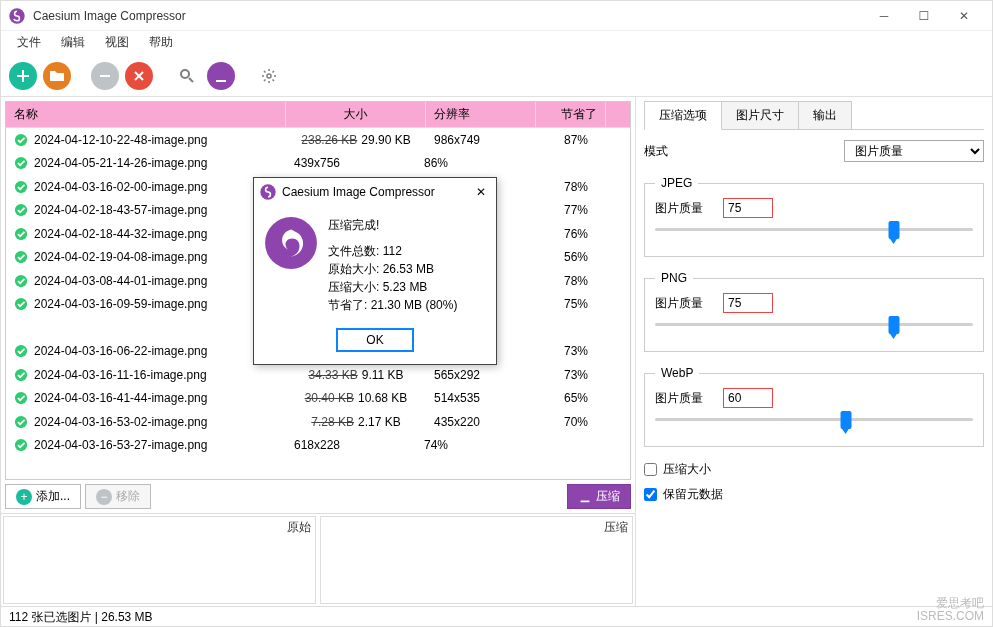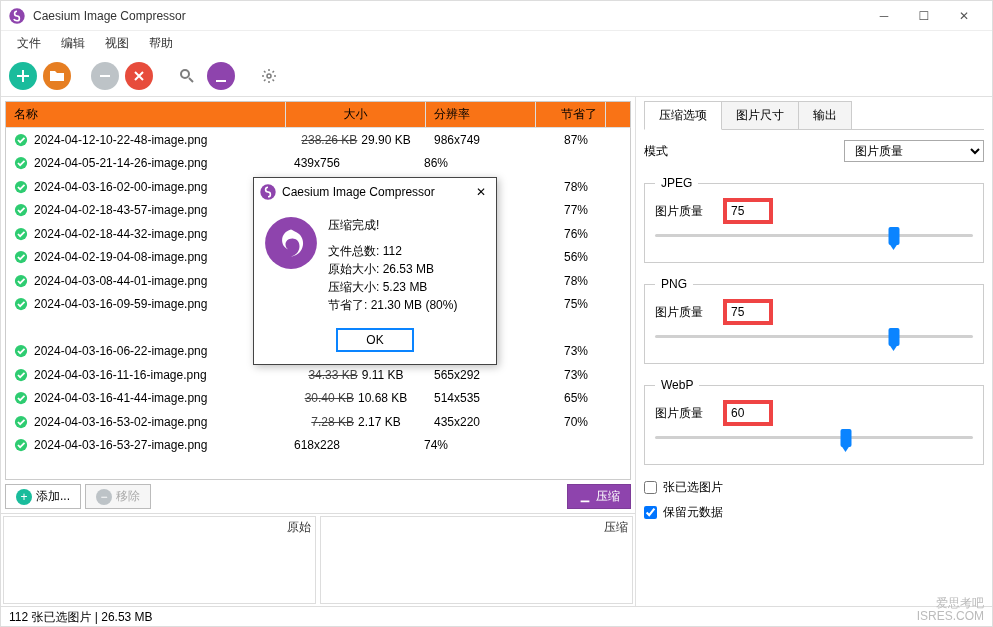--- a/index.html
+++ b/index.html
@@ -3,40 +3,40 @@
 <meta charset="utf-8">
 <style>
 * { box-sizing: border-box; margin: 0; padding: 0; font-family: "Microsoft YaHei", "Segoe UI", sans-serif; font-size: 12px; }
 body { background: #fff; width: 993px; height: 627px; overflow: hidden; position: relative; border: 1px solid #ddd; }
 
 .titlebar { height: 30px; display: flex; align-items: center; padding: 0 8px; border-bottom: 1px solid #eee; }
 .titlebar .app-icon { width: 16px; height: 16px; margin-right: 8px; }
 .titlebar .title { flex: 1; color: #333; font-size: 12px; }
 .titlebar .win-btn { width: 40px; height: 28px; display: flex; align-items: center; justify-content: center; color: #555; }
 
-.menubar { height: 24px; display: flex; align-items: center; padding: 0 6px; gap: 0; }
+.menubar { height: 24px; display: flex; align-items: flex-end; padding: 0 6px; gap: 0; }
 .menubar span { padding: 4px 10px; color: #333; cursor: default; }
 
 .toolbar { height: 42px; display: flex; align-items: center; padding: 0 8px; gap: 6px; border-bottom: 1px solid #e0e0e0; }
 .toolbar .tbtn { width: 28px; height: 28px; border-radius: 14px; display: flex; align-items: center; justify-content: center; }
 .toolbar .sep { width: 8px; }
 .tbtn-add { background: #1abc9c; }
 .tbtn-folder { background: #e67e22; }
 .tbtn-minus { background: #bdc3c7; }
 .tbtn-del { background: #e74c3c; }
 .tbtn-search { background: transparent; color: #7d7d7d; }
 .tbtn-download { background: #8e44ad; }
 .tbtn-gear { background: transparent; color: #7d7d7d; }
 .tbtn svg { width: 16px; height: 16px; fill: white; }
 
 .main { display: flex; height: calc(627px - 30px - 24px - 42px - 22px); }
 .left-panel { width: 635px; border-right: 1px solid #e0e0e0; display: flex; flex-direction: column; position: relative; }
 .right-panel { flex: 1; padding: 4px 8px 8px 8px; }
 
-.table-header { display: flex; border: 1px solid #ccc; border-bottom: 1px solid #ddd; background: #f97316; margin: 4px 4px 0 4px; }
+.table-header { display: flex; border: 1px solid #ccc; border-bottom: 1px solid #ddd; background: #f9a8d4; margin: 4px 4px 0 4px; }
 .table-header > div { padding: 4px 8px; border-right: 1px solid #ddd; font-size: 12px; }
 .col-name { width: 280px; }
 .col-size { width: 140px; text-align: center; }
 .col-res { width: 110px; }
 .col-save { width: 70px; text-align: right; }
 
 .table-body { border: 1px solid #ccc; border-top: none; margin: 0 4px; overflow-y: scroll; overflow-x: auto; height: 352px;}
 .row { display: flex; align-items: center; height: 23.5px; }
 .row .cell { padding: 2px 8px; white-space: nowrap; overflow: hidden; }
 .row .col-name { display: flex; align-items: center; gap: 6px; }
@@ -65,21 +65,21 @@
 .form-row label { flex: 1; }
 select { border: 1px solid #aaa; padding: 2px 24px 2px 6px; background: #fff; width: 140px; }
 fieldset { border: 1px solid #ccc; margin: 14px 0; padding: 8px 10px 14px 10px; }
 legend { padding: 0 6px; }
 .slider-row { display: flex; align-items: center; gap: 8px; }
 .slider-row label { width: 60px; }
 .slider-wrap { flex: 1; position: relative; height: 24px; }
 .slider-track { position: absolute; top: 10px; left: 0; right: 0; height: 3px; background: #d0d0d0; border-radius: 2px; }
 .slider-thumb { position: absolute; top: 3px; width: 11px; height: 18px; background: #0a84ff; border-radius: 2px; transform: translateX(-50%); }
 .slider-thumb::after { content: ''; position: absolute; bottom: -5px; left: 1px; border-left: 4.5px solid transparent; border-right: 4.5px solid transparent; border-top: 6px solid #0a84ff; }
-.num-input { width: 50px; border: 4px solid #ef4444; padding: 2px 4px; text-align: left; }
+.num-input { width: 50px; border: 1px solid #ef4444; padding: 2px 4px; text-align: left; }
 .check-row { display: flex; align-items: center; gap: 6px; margin: 8px 0; }
 input[type=checkbox] { width: 13px; height: 13px; }
 .dialog { position: absolute; left: 252px; top: 176px; width: 244px; background: #fff; border: 1px solid #444; box-shadow: 2px 2px 8px rgba(0,0,0,0.25); }
 .dialog-title { height: 28px; display: flex; align-items: center; padding: 0 6px; gap: 6px; }
 .dialog-title .title { flex: 1; }
 .dialog-body { display: flex; padding: 10px 10px 8px 10px; gap: 10px; }
 .dialog-icon { width: 54px; height: 54px; }
 .dialog-text { font-size: 12px; line-height: 1.5; }
 .dialog-text .dt-title { font-weight: normal; margin-bottom: 8px; }
 .dialog-btns { display: flex; justify-content: center; padding: 6px 10px 12px; }
@@ -392,21 +392,21 @@
         <input class="num-input" value="60" style="">
       </div>
       <div class="slider-wrap">
         <div class="slider-track"></div>
           <div class="slider-thumb" style="left:60%"></div>
       </div>
     </fieldset>
 
     <div class="check-row">
       <input type="checkbox" style="">
-      <span>张已选图片</span>
+      <span>压缩大小</span>
     </div>
     <div class="check-row">
       <input type="checkbox" checked="" style="">
       <span>保留元数据</span>
     </div>
   </div>
 </div>
 
 <div class="statusbar">
   <span>112 张已选图片 | 26.53 MB</span>

